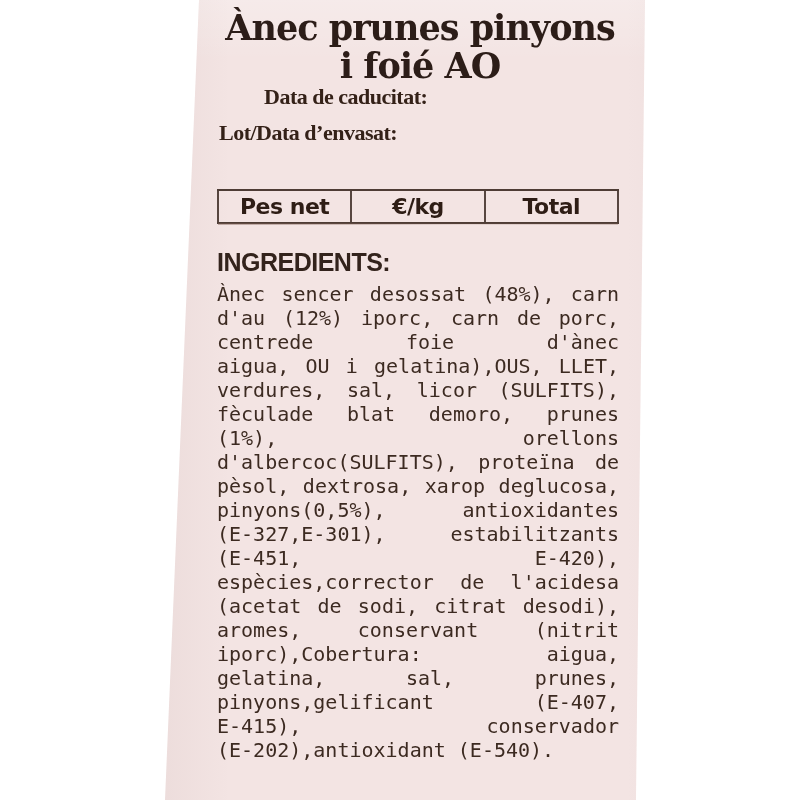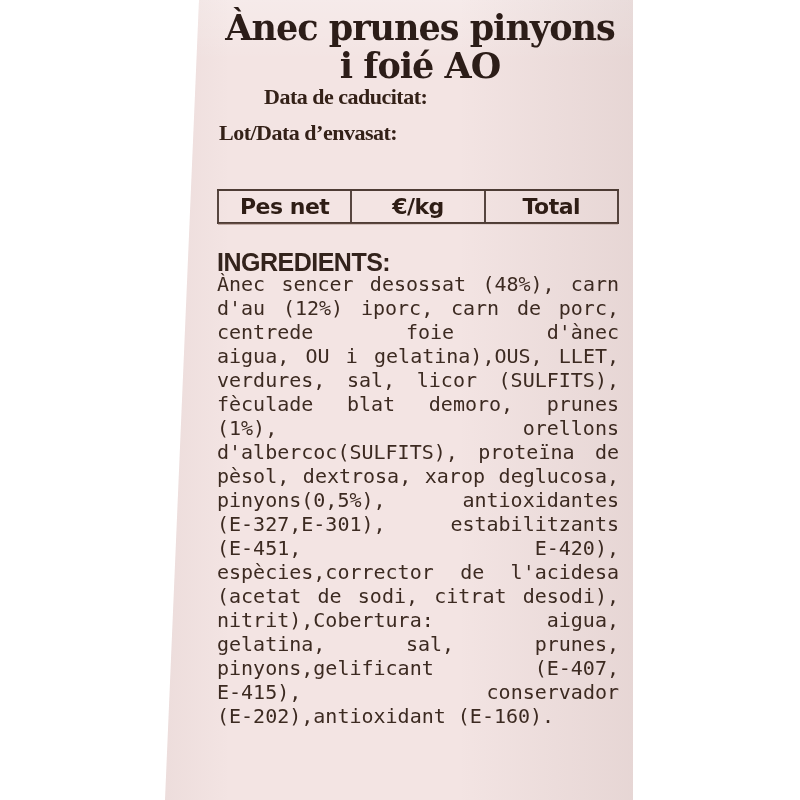--- a/index.html
+++ b/index.html
@@ -2,21 +2,21 @@
 <html><head>
 <meta charset="utf-8">
 <style>
   html, body {
     margin: 0;
     padding: 0;
     background: #ffffff;
   }
   #page {
     position: relative;
-    width: 633px;
+    width: 800px;
     height: 800px;
     background: #ffffff;
     overflow: hidden;
     font-family: "DejaVu Sans", sans-serif;
   }
   
   #label-photo {
     position: absolute;
     inset: 0;
     background: #f3e4e3;
@@ -98,21 +98,21 @@
     font-family: "Liberation Sans", sans-serif;
     font-weight: 700;
     font-size: 25px;
     letter-spacing: -0.5px;
     color: #33231c;
     text-align: center;
   }
   .ingredients {
     position: absolute;
     left: 217px;
-    top: 272px;
+    top: 282px;
     width: 402px;
     font-family: "DejaVu Sans Mono", monospace;
     font-size: 20px;
     line-height: 24px;
     color: #3c2a21;
   }
   .ing-line {
     text-align: justify;
     text-align-last: justify;
     white-space: normal;
@@ -156,20 +156,21 @@
     <div class="ing-line">verdures, sal, licor (SULFITS),</div>
     <div class="ing-line">fèculade blat demoro, prunes</div>
     <div class="ing-line">(1%), orellons</div>
     <div class="ing-line">d'albercoc(SULFITS), proteïna de</div>
     <div class="ing-line">pèsol, dextrosa, xarop deglucosa,</div>
     <div class="ing-line">pinyons(0,5%), antioxidantes</div>
     <div class="ing-line">(E-327,E-301), estabilitzants</div>
     <div class="ing-line">(E-451, E-420),</div>
     <div class="ing-line">espècies,corrector de l'acidesa</div>
     <div class="ing-line">(acetat de sodi, citrat desodi),</div>
-    <div class="ing-line">nitrit),Cobertura: aigua,</div>
+    <div class="ing-line">aromes, conservant (nitrit</div>
+    <div class="ing-line">iporc),Cobertura: aigua,</div>
     <div class="ing-line">gelatina, sal, prunes,</div>
     <div class="ing-line">pinyons,gelificant (E-407,</div>
     <div class="ing-line">E-415), conservador</div>
-    <div class="ing-line ing-line--last">(E-202),antioxidant (E-160).</div>
+    <div class="ing-line ing-line--last">(E-202),antioxidant (E-540).</div>
   </div>
 
 </div>
 
 </body></html>

